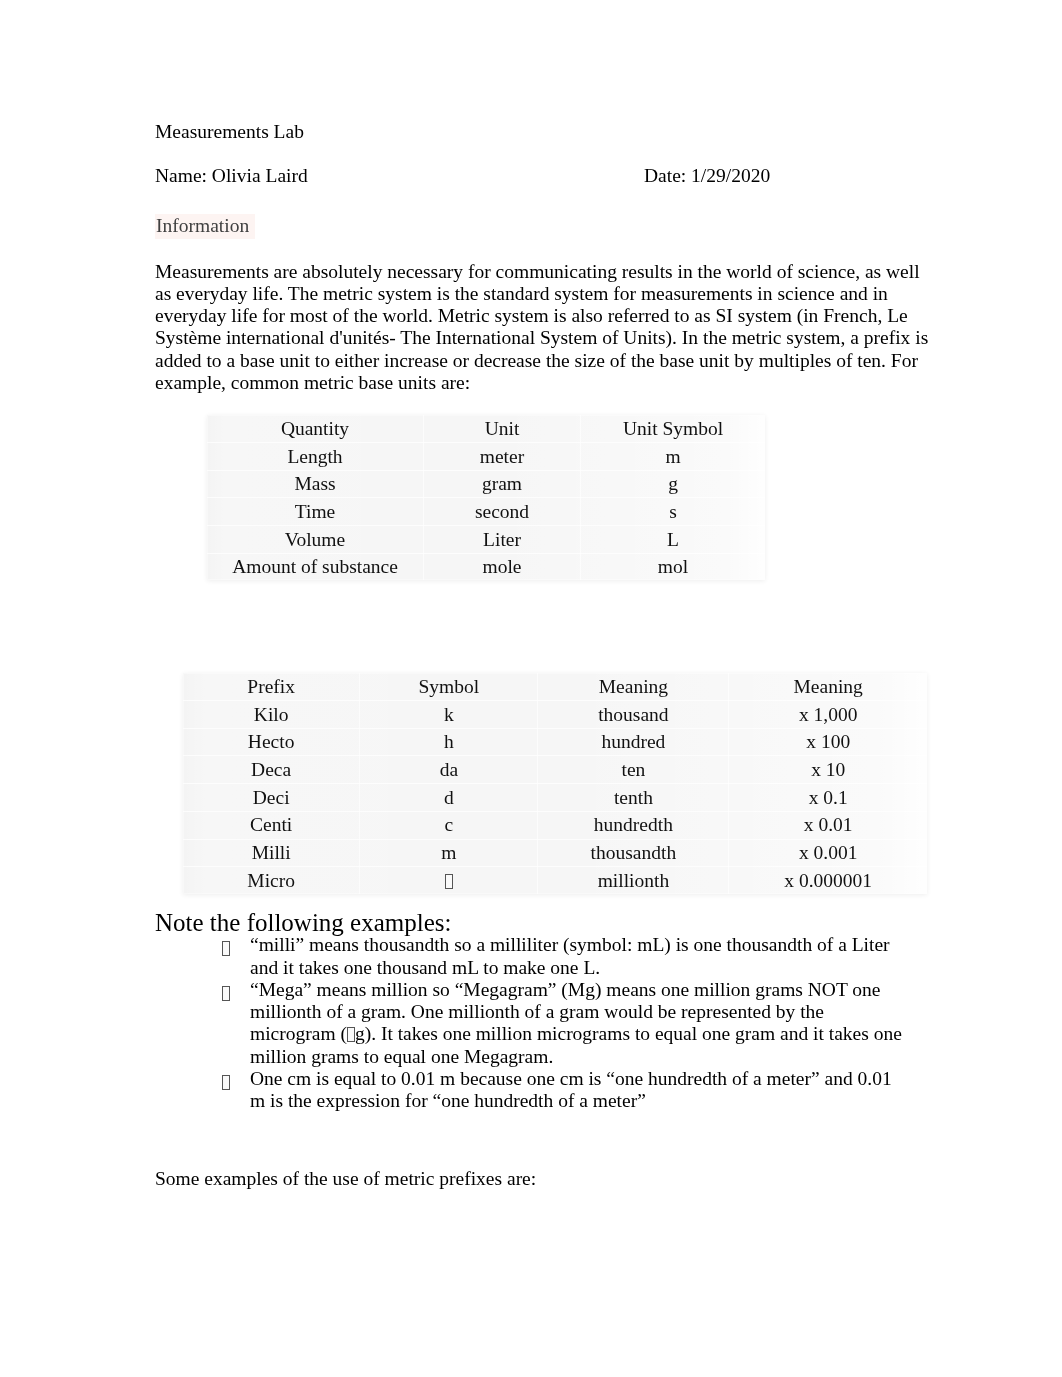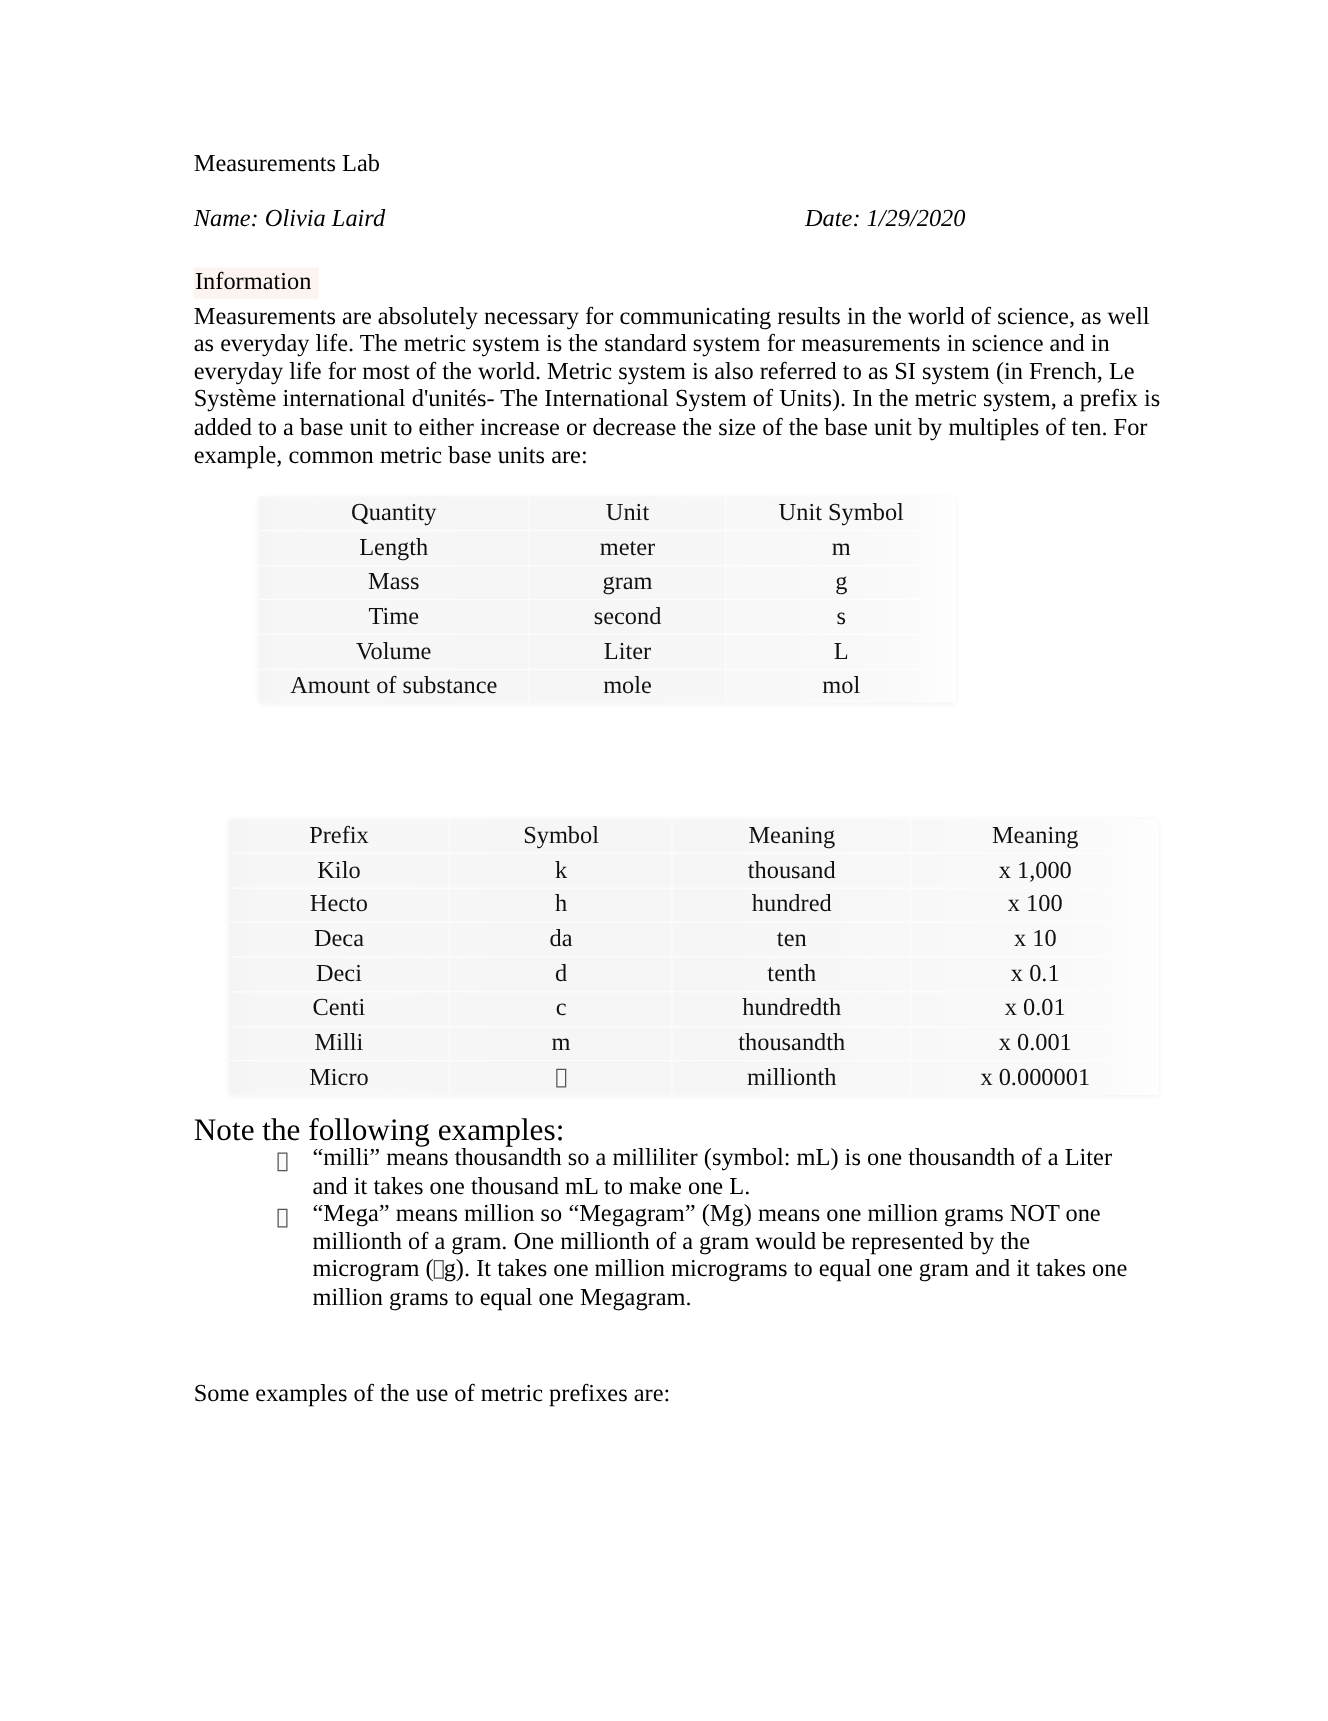--- a/index.html
+++ b/index.html
@@ -34,41 +34,40 @@
     white-space: pre;
   }
   .title-line {
     margin-bottom: 23px;
   }
   .name-row {
     display: block;
     position: relative;
     height: 24px;
     margin-bottom: 25px;
-    font-style: italic;
   }
   .name-row .name-text {
     position: absolute;
     left: 0;
     top: 0;
     font-size: 19.5px;
   }
   .name-row .date-text {
     position: absolute;
     left: 489px;
     top: 0;
     font-size: 19.5px;
   }
   .section-heading {
-    color: #000000;
+    color: #404040;
     font-size: 19.5px;
     background: #fdf4f2;
     display: inline-block;
     padding: 1px 6px 2px 1px;
-    margin: 0 0 4px 0;
+    margin: 0 0 22px 0;
   }
 
   
   .para {
     font-size: 19.5px;
     line-height: 22.3px;
     margin: 0;
     text-align: left;
   }
   .para-intro {
@@ -293,20 +292,24 @@
 
     <ul class="bullets">
       <li class="bullet-item">
         <span class="bullet-marker"><span class="tofu"></span></span>
         <span>“milli” means thousandth so a milliliter (symbol: mL) is one thousandth of a Liter and it takes one thousand mL to make one L.</span>
       </li>
       <li class="bullet-item">
         <span class="bullet-marker"><span class="tofu"></span></span>
         <span>“Mega” means million so “Megagram” (Mg) means one million grams NOT one millionth of a gram.  One millionth of a gram would be represented by the microgram (</span><span class="tofu"></span><span>g).  It takes one million micrograms to equal one gram and it takes one million grams to equal one Megagram.</span>
       </li>
+      <li class="bullet-item">
+        <span class="bullet-marker"><span class="tofu"></span></span>
+        <span>One cm is equal to 0.01 m because one cm is “one hundredth of a meter” and 0.01 m is the expression for “one hundredth of a meter”</span>
+      </li>
     </ul>
 
     <div class="spacer-before-final"></div>
 
     <p class="final-note">Some examples of the use of metric prefixes are:</p>
 
   </div>
 
   <div class="page-number">1</div>
 </div>

